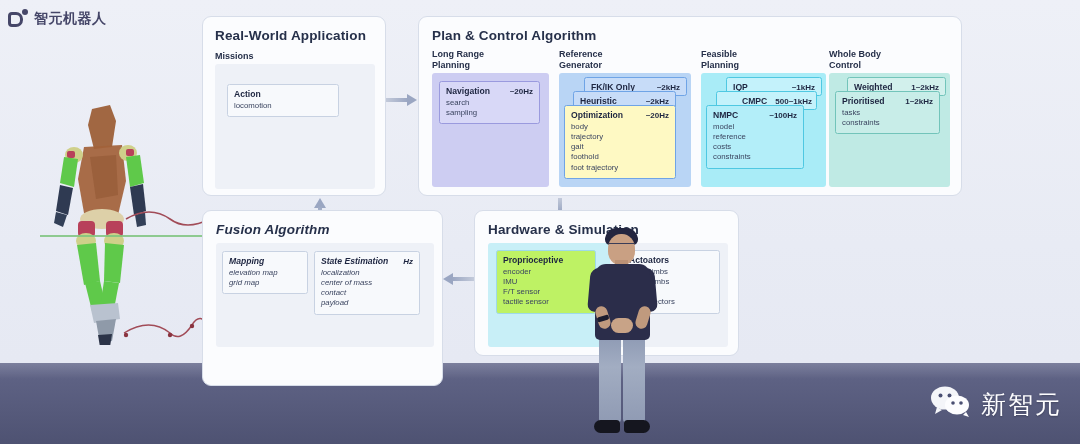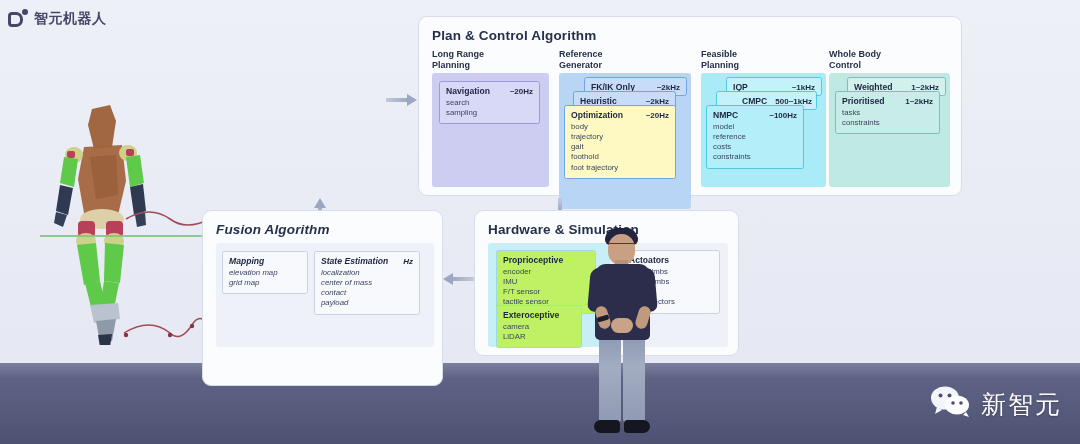--- a/index.html
+++ b/index.html
@@ -237,20 +237,34 @@
     <path d="M84 238 Q110 222 130 238 Q140 248 152 230 Q160 216 170 232" stroke="#a14b57" stroke-width="1.4" fill="none"></path>
     <circle cx="152" cy="231" r="2.2" fill="#8a3440"></circle>
     <circle cx="170" cy="233" r="2.2" fill="#8a3440"></circle>
     <circle cx="130" cy="240" r="2.2" fill="#8a3440"></circle>
     <circle cx="86" cy="240" r="2.2" fill="#8a3440"></circle>
   </svg>
 </div>
 
 <div id="slide">
 
+  <div class="panel" style="left:6px; top:6px; width:184px; height:180px;">
+    <div class="panel-title" style="position:absolute; left:12px; top:11px;">Real-World Application</div>
+    <div class="group-title" style="position:absolute; left:12px; top:34px;">Missions</div>
+    <div class="group-body tint-plain" style="left:12px; top:47px; width:160px; height:125px;">
+      <div class="card c-white" style="left:12px; top:20px; width:112px;">
+        <div class="hd">
+          <span>Action</span>
+        </div>
+        <ul>
+          <li>locomotion</li>
+        </ul>
+      </div>
+    </div>
+  </div>
 
   <div class="arrow right" style="left:190px; top:84px; width:32px; height:12px;">
     <span class="shaft"></span>
       <span class="head"></span>
   </div>
 
   <div class="panel" style="left:222px; top:6px; width:544px; height:180px;">
     <div class="panel-title" style="position:absolute; left:13px; top:11px;">Plan &amp; Control Algorithm</div>
 
     <div class="group-title" style="position:absolute; left:13px; top:32px;">Long Range
@@ -263,21 +277,21 @@
         </div>
         <ul>
           <li>search</li>
           <li>sampling</li>
         </ul>
       </div>
     </div>
 
     <div class="group-title" style="position:absolute; left:140px; top:32px;">Reference
 Generator</div>
-    <div class="group-body tint-blue" style="left:140px; top:56px; width:132px; height:136px;">
+    <div class="group-body tint-blue" style="left:140px; top:56px; width:132px; height:114px;">
       <div class="card c-blue" style="left:25px; top:4px; width:103px; padding-bottom:3px;">
         <div class="hd">
           <span>FK/IK Only</span>
           <span class="hz">~2kHz</span>
         </div>
       </div>
       <div class="card c-blue" style="left:14px; top:18px; width:103px; padding-bottom:3px;">
         <div class="hd">
           <span>Heuristic</span>
           <span class="hz">~2kHz</span>
@@ -397,29 +411,20 @@
       <div class="group-body tint-cyan" style="left:0px; top:0px; width:122px; height:104px; opacity:.55;"></div>
       <div class="card c-wcyan" style="left:8px; top:7px; width:100px;">
         <div class="hd">
           <span>Proprioceptive</span>
         </div>
         <ul>
           <li>encoder</li>
           <li>IMU</li>
           <li>F/T sensor</li>
           <li>tactile sensor</li>
-        </ul>
-      </div>
-      <div class="card c-wcyan" style="left:8px; top:62px; width:86px;">
-        <div class="hd">
-          <span>Exteroceptive</span>
-        </div>
-        <ul>
-          <li>camera</li>
-          <li>LiDAR</li>
         </ul>
       </div>
       <div class="card c-white" style="left:134px; top:7px; width:98px;">
         <div class="hd">
           <span>Actoators</span>
         </div>
         <ul>
           <li>lower limbs</li>
           <li>upper limbs</li>
           <li>Hands</li>

